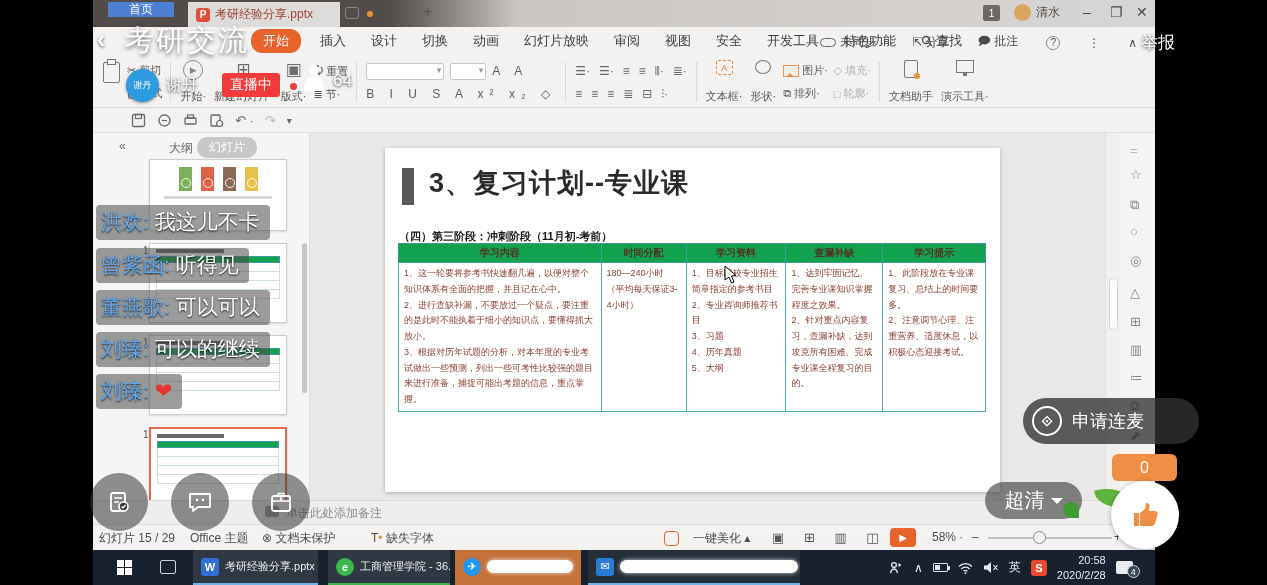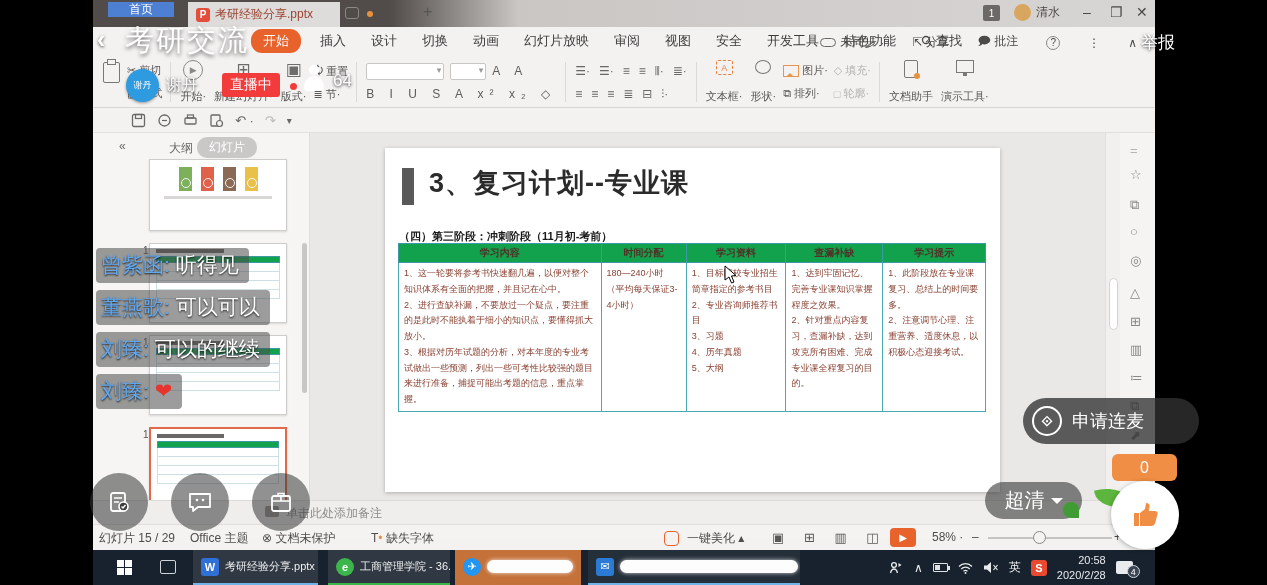--- a/index.html
+++ b/index.html
@@ -459,21 +459,21 @@
     <div class="notes">
       <span class="nic"></span>
       <span class="ntext">单击此处添加备注</span>
     </div>
 
     <div class="status">
       <span class="sitem" style="left:6px;">幻灯片 15 / 29</span>
       <span class="sitem" style="left:97px;">Office 主题</span>
       <span class="sitem" style="left:169px;">⊗ <i style="font-style:normal;">文档未保护</i></span>
       <span class="sitem" style="left:278px;">T<i style="font-style:normal;color:#e8913c;">•</i> <i style="font-style:normal;">缺失字体</i></span>
-      <span class="sitem" style="left:571px; display:flex; align-items:center; gap:8px;">
+      <span class="sitem" style="left:571px; display:flex; align-items:center; gap:14px;">
         <span class="beaut-ic"></span>
         <span>一键美化 ▴</span>
       </span>
       <span class="sitem viewic" style="left:679px;">▣ ⊞ ▥ ◫</span>
       <span class="playbtn">▶</span>
       <span class="sitem" style="left:839px;">58% ·</span>
       <span class="sitem" style="left:879px;">–</span>
       <span class="ztrack"></span>
       <span class="zknob"></span>
       <span class="sitem" style="left:1021px;">+</span>
@@ -540,20 +540,24 @@
   <div class="ov sname">谢丹</div>
   <div class="ov livebadge">直播中</div>
   <div class="ov reddot"></div>
   <div class="ov personic">
       <span class="h"></span>
       <span class="b"></span>
     </div>
   <div class="ov viewcnt">64</div>
   <div class="ov report">举报</div>
 
+  <div class="chatrow ov" style="top:205px; left:96px;">
+    <span class="cn">洪欢</span><span class="cn">:</span>
+    <span>我这儿不卡</span>
+  </div>
   <div class="chatrow ov" style="top:248px; left:96px;">
     <span class="cn">曾紫函</span><span class="cn">:</span>
     <span>听得见</span>
   </div>
   <div class="chatrow ov" style="top:290px; left:96px;">
     <span class="cn">董燕歌</span><span class="cn">:</span>
     <span>可以可以</span>
   </div>
   <div class="chatrow ov" style="top:332px; left:96px;">
     <span class="cn">刘臻</span><span class="cn">:</span>

